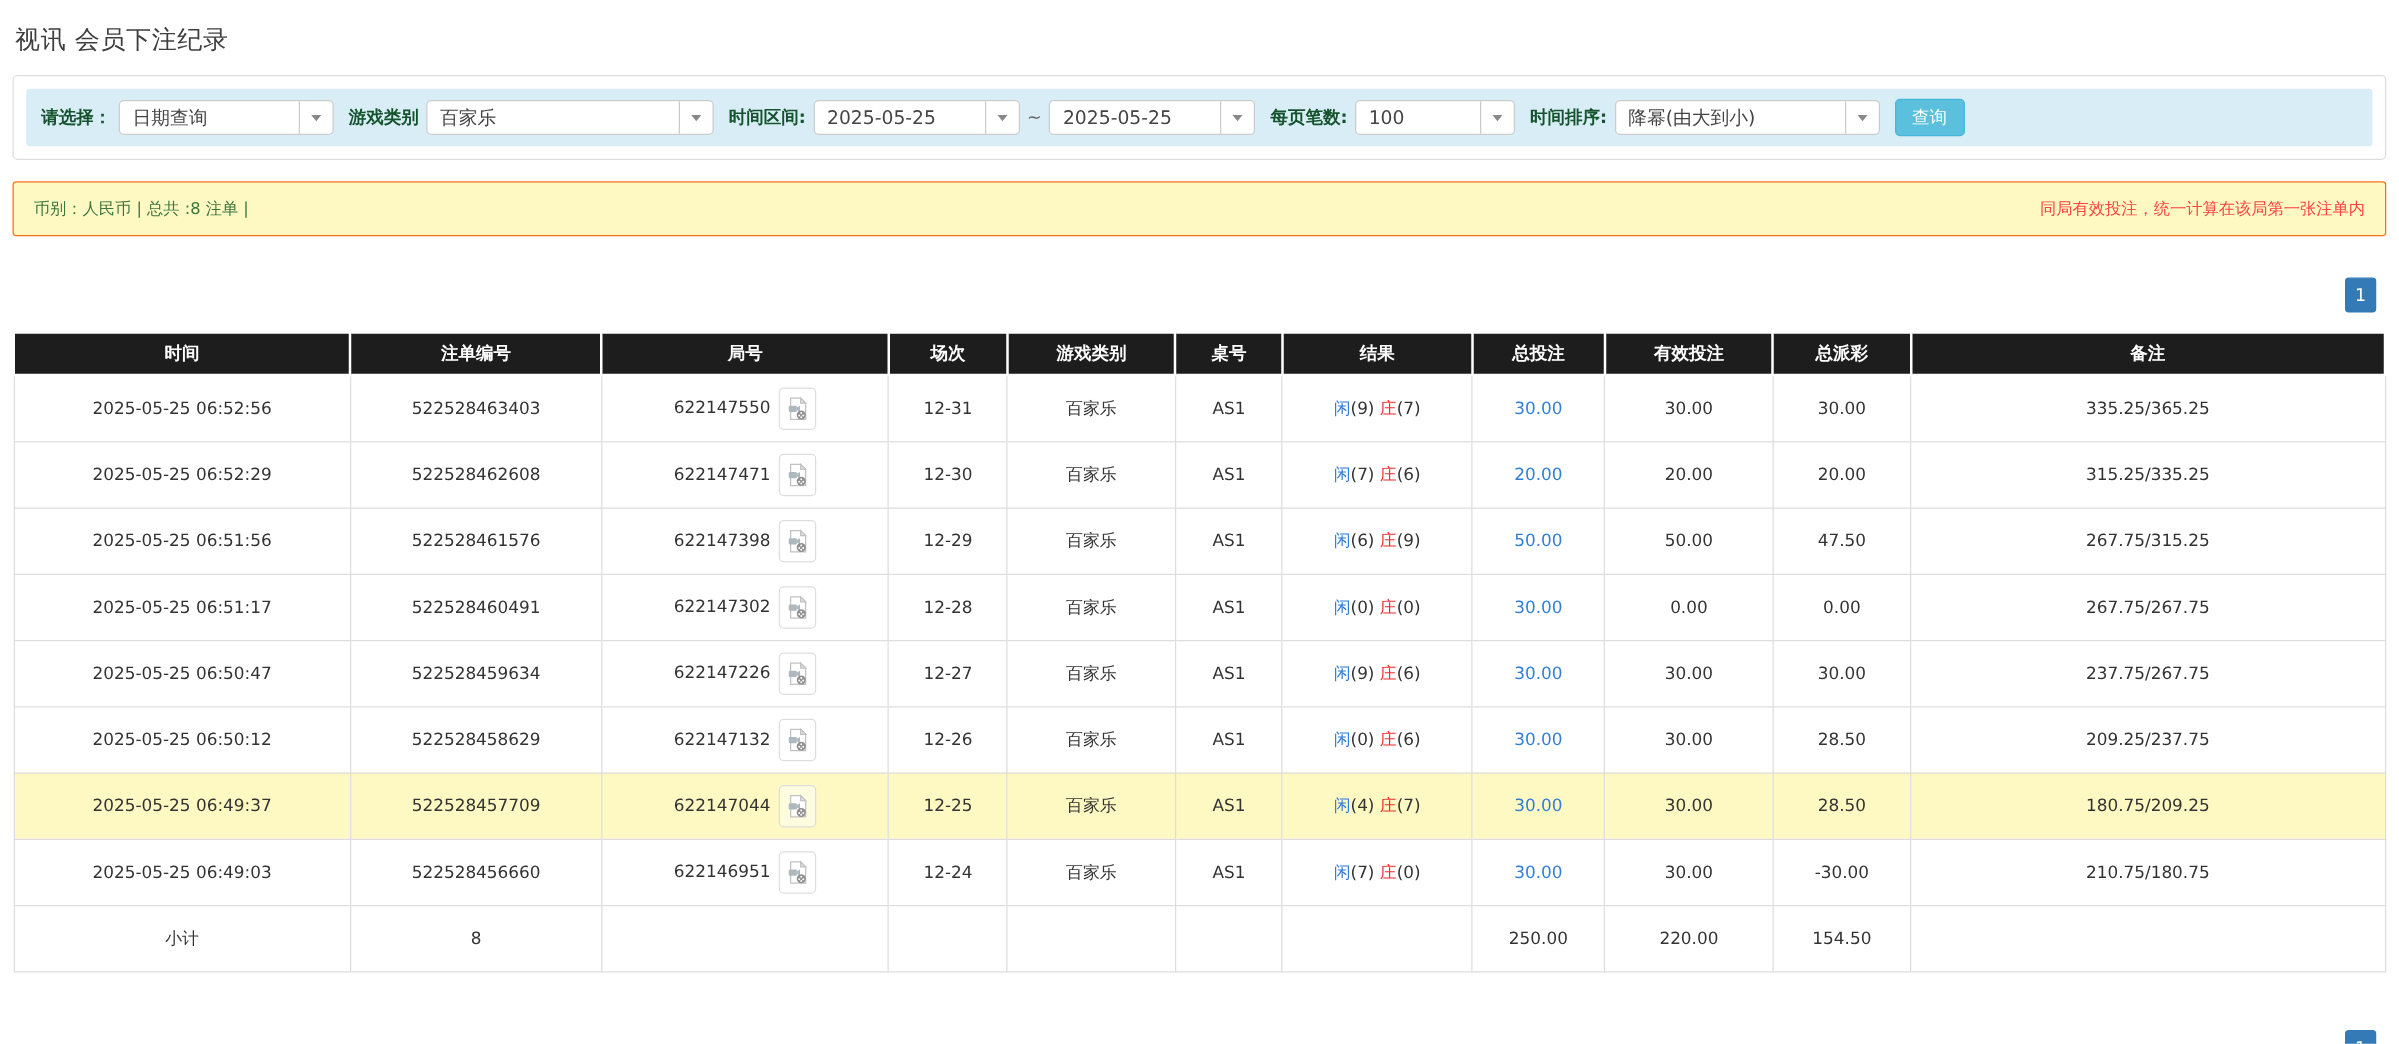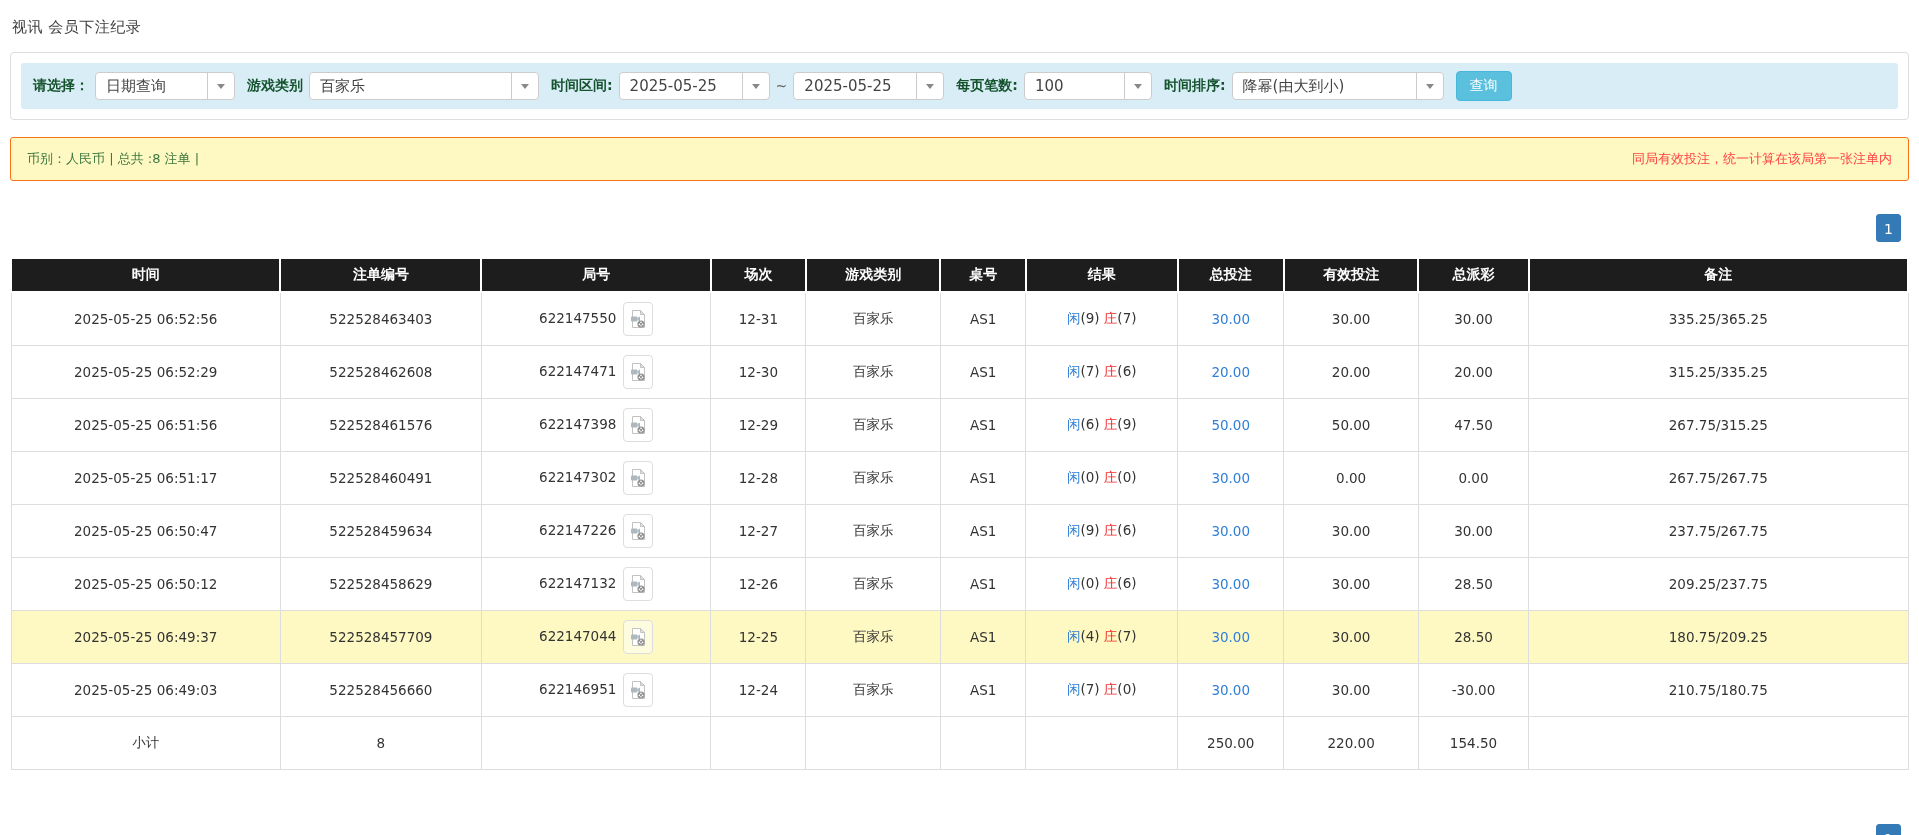--- a/index.html
+++ b/index.html
@@ -4,32 +4,32 @@
 <style>
   * { box-sizing: border-box; margin: 0; padding: 0; }
   html, body { background:#fff; }
   body {
     width:1919px; height:835px; overflow:hidden; position:relative;
     font-family:"DejaVu Sans","Liberation Sans",sans-serif;
     font-size:14px; color:#333;
   }
   .page { padding:10px 10px 0 10px; }
 
-  h1.title { font-size:15px; font-weight:400; color:#3e3e3e; margin:8px 0 15px 2px; letter-spacing:.5px; }
+  h1.title { font-size:20px; font-weight:400; color:#3e3e3e; margin:8px 0 15px 2px; letter-spacing:.5px; }
 
   
   .filter-panel { border:1px solid #ddd; border-radius:4px; background:#fff; padding:10px; }
   .filter-bar { background:#d9edf7; border-radius:3px; padding:8px 10px; display:flex; align-items:center; }
   .flabel { color:#14532d; font-weight:bold; font-size:14px; white-space:nowrap; margin:0 6px 0 12px; }
   .flabel:first-child { margin-left:2px; }
   .select { background:#fff; border:1px solid #ccc; border-radius:4px; height:28px; display:flex; align-items:center; cursor:pointer; }
   .sel-text { flex:1; padding:0 10px; font-size:15px; color:#444; white-space:nowrap; overflow:hidden; }
   .sel-caret { width:27px; height:100%; border-left:1px solid #ccc; display:flex; align-items:center; justify-content:center; }
   .caret { width:0; height:0; border-left:4px solid transparent; border-right:4px solid transparent; border-top:5px solid #888; }
-  .w-query{width:140px;font-family:Liberation Serif, serif;} .w-game{width:230px;} .w-date{width:151px;} .w-pp{width:128px;} .w-sort{width:212px;}
+  .w-query{width:172px;font-family:Liberation Serif, serif;} .w-game{width:230px;} .w-date{width:165px;} .w-pp{width:128px;} .w-sort{width:212px;}
   .tilde { color:#666; margin:0 6px; font-size:14px; }
   .btn-search { margin-left:12px; height:30px; padding:0 13px; background:#5bc0de; border:1px solid #46b8da; border-radius:4px; color:#fff; font-size:14px; cursor:pointer; font-family:inherit; }
 
   
   .summary-bar { margin-top:17px; background:#fef9c3; border:1px solid #f97316; border-radius:3px; padding:12px 16px; display:flex; justify-content:space-between; align-items:center; }
   .summary-left { color:#3c763d; font-size:13px; }
   .summary-right { color:#ff4242; font-size:13px; }
 
   
   .pager-row { margin-top:33px; text-align:right; padding-right:8px; }

